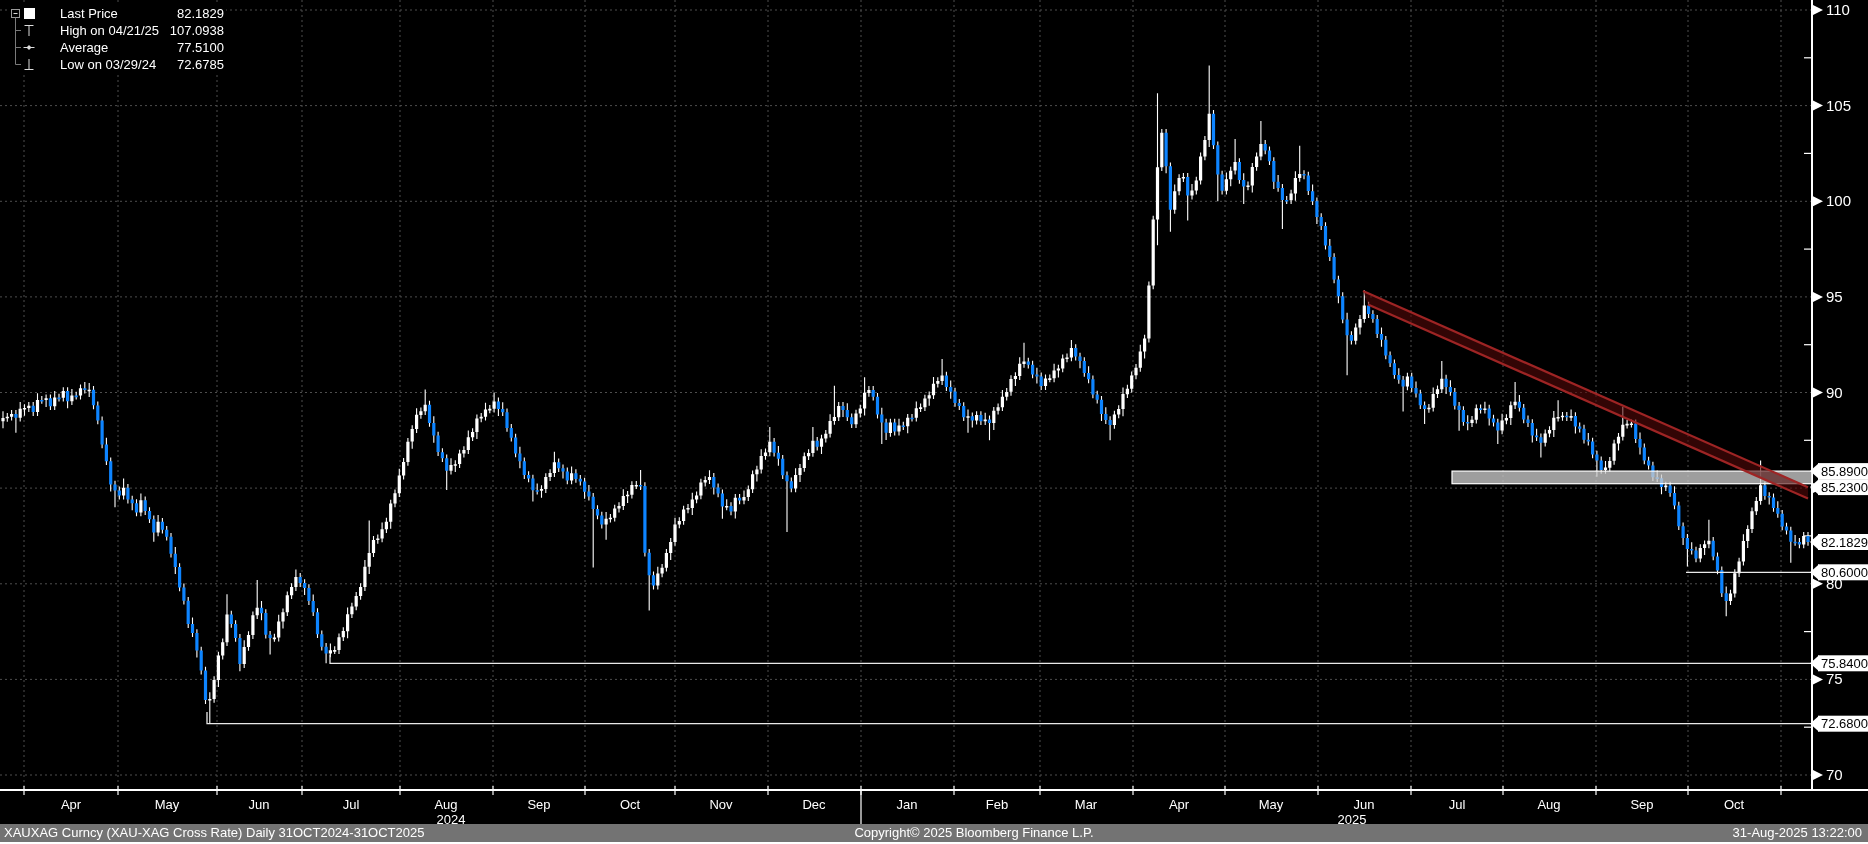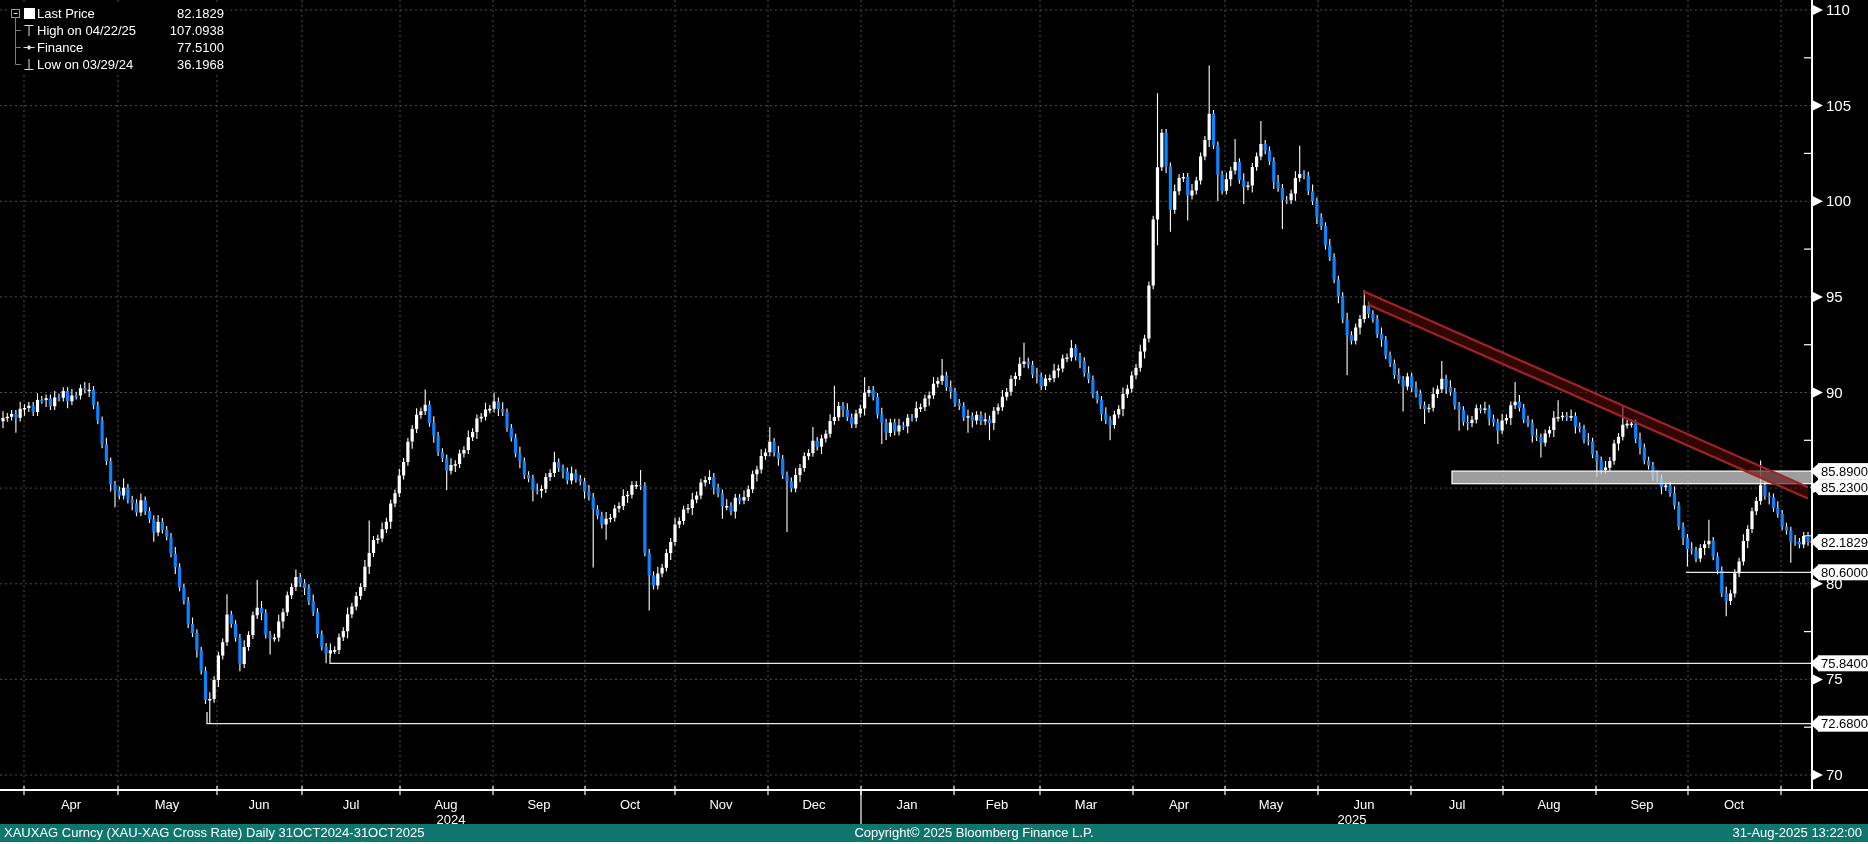--- a/index.html
+++ b/index.html
@@ -9,23 +9,23 @@
   #chart-host svg{font-family:"Liberation Sans",sans-serif;}
   .grid{stroke:#4e4e4e;stroke-dasharray:2 3;stroke-width:1;}
   text.yl{fill:#fff;font-size:15px;}
   text.ml{fill:#fff;font-size:13px;text-anchor:middle;}
   text.yrl{fill:#fff;font-size:13px;text-anchor:middle;}
   text.pl{fill:#000;font-size:13px;}
   .legend{position:absolute;left:8px;top:4px;width:214px;background:#000;color:#fff;
           font-size:13px;z-index:5;padding:1px 2px;}
   .lrow{display:flex;align-items:center;height:17px;}
   .lrow .tico{flex:0 0 27px;height:17px;}
-  .lrow .lbl{flex:1;white-space:nowrap;}
+  .lrow .lbl{flex:1;white-space:nowrap;margin-left:23px;}
   .lrow .val{text-align:right;white-space:nowrap;}
-  .footer{position:absolute;left:0;right:0;bottom:0;height:18px;background:#0f766e;
+  .footer{position:absolute;left:0;right:0;bottom:0;height:18px;background:#737373;
           border-bottom:2px solid #fff;color:#fff;font-size:13px;z-index:6;}
   .footer span{position:absolute;top:1px;white-space:nowrap;}
   .f-left{left:4px;}
   .f-center{left:80px;right:0;text-align:center;}
   .f-right{right:6px;}
 </style>
 </head>
 <body>
 
 <div class="screen">
@@ -171,42 +171,42 @@
       <span class="lbl">Last Price</span>
       <span class="val">82.1829</span>
     </div>
     <div class="lrow">
       <svg class="tico" viewBox="0 0 27 17">
         <line x1="5.5" y1="0" x2="5.5" y2="17" stroke="#7a7a7a"></line>
         <line x1="5.5" y1="8.5" x2="11" y2="8.5" stroke="#7a7a7a"></line>
         <line x1="14.5" y1="3.5" x2="23.5" y2="3.5" stroke="#dddddd"></line>
         <line x1="19" y1="3.5" x2="19" y2="14" stroke="#dddddd"></line>
       </svg>
-      <span class="lbl">High on 04/22/25</span>
+      <span class="lbl">High on 04/21/25</span>
       <span class="val">107.0938</span>
     </div>
     <div class="lrow">
       <svg class="tico" viewBox="0 0 27 17">
         <line x1="5.5" y1="0" x2="5.5" y2="17" stroke="#7a7a7a"></line>
         <line x1="5.5" y1="8.5" x2="11" y2="8.5" stroke="#7a7a7a"></line>
         <line x1="13.5" y1="8.5" x2="24.5" y2="8.5" stroke="#dddddd"></line>
         <rect x="17.2" y="6.7" width="3.6" height="3.6" fill="#dddddd" transform="rotate(45 19 8.5)"></rect>
       </svg>
-      <span class="lbl">Finance</span>
+      <span class="lbl">Average</span>
       <span class="val">77.5100</span>
     </div>
     <div class="lrow">
       <svg class="tico" viewBox="0 0 27 17">
         <line x1="5.5" y1="0" x2="5.5" y2="8.5" stroke="#7a7a7a"></line>
         <line x1="5.5" y1="8.5" x2="11" y2="8.5" stroke="#7a7a7a"></line>
         <line x1="19" y1="3" x2="19" y2="13.5" stroke="#dddddd"></line>
         <line x1="14.5" y1="13.5" x2="23.5" y2="13.5" stroke="#dddddd"></line>
       </svg>
       <span class="lbl">Low on 03/29/24</span>
-      <span class="val">36.1968</span>
+      <span class="val">72.6785</span>
     </div>
   </div>
 
   <div class="footer">
     <span class="f-left">XAUXAG Curncy (XAU-XAG Cross Rate) Daily 31OCT2024-31OCT2025</span>
     <span class="f-center">Copyright© 2025 Bloomberg Finance L.P.</span>
     <span class="f-right">31-Aug-2025 13:22:00</span>
   </div>
 
 </div>

